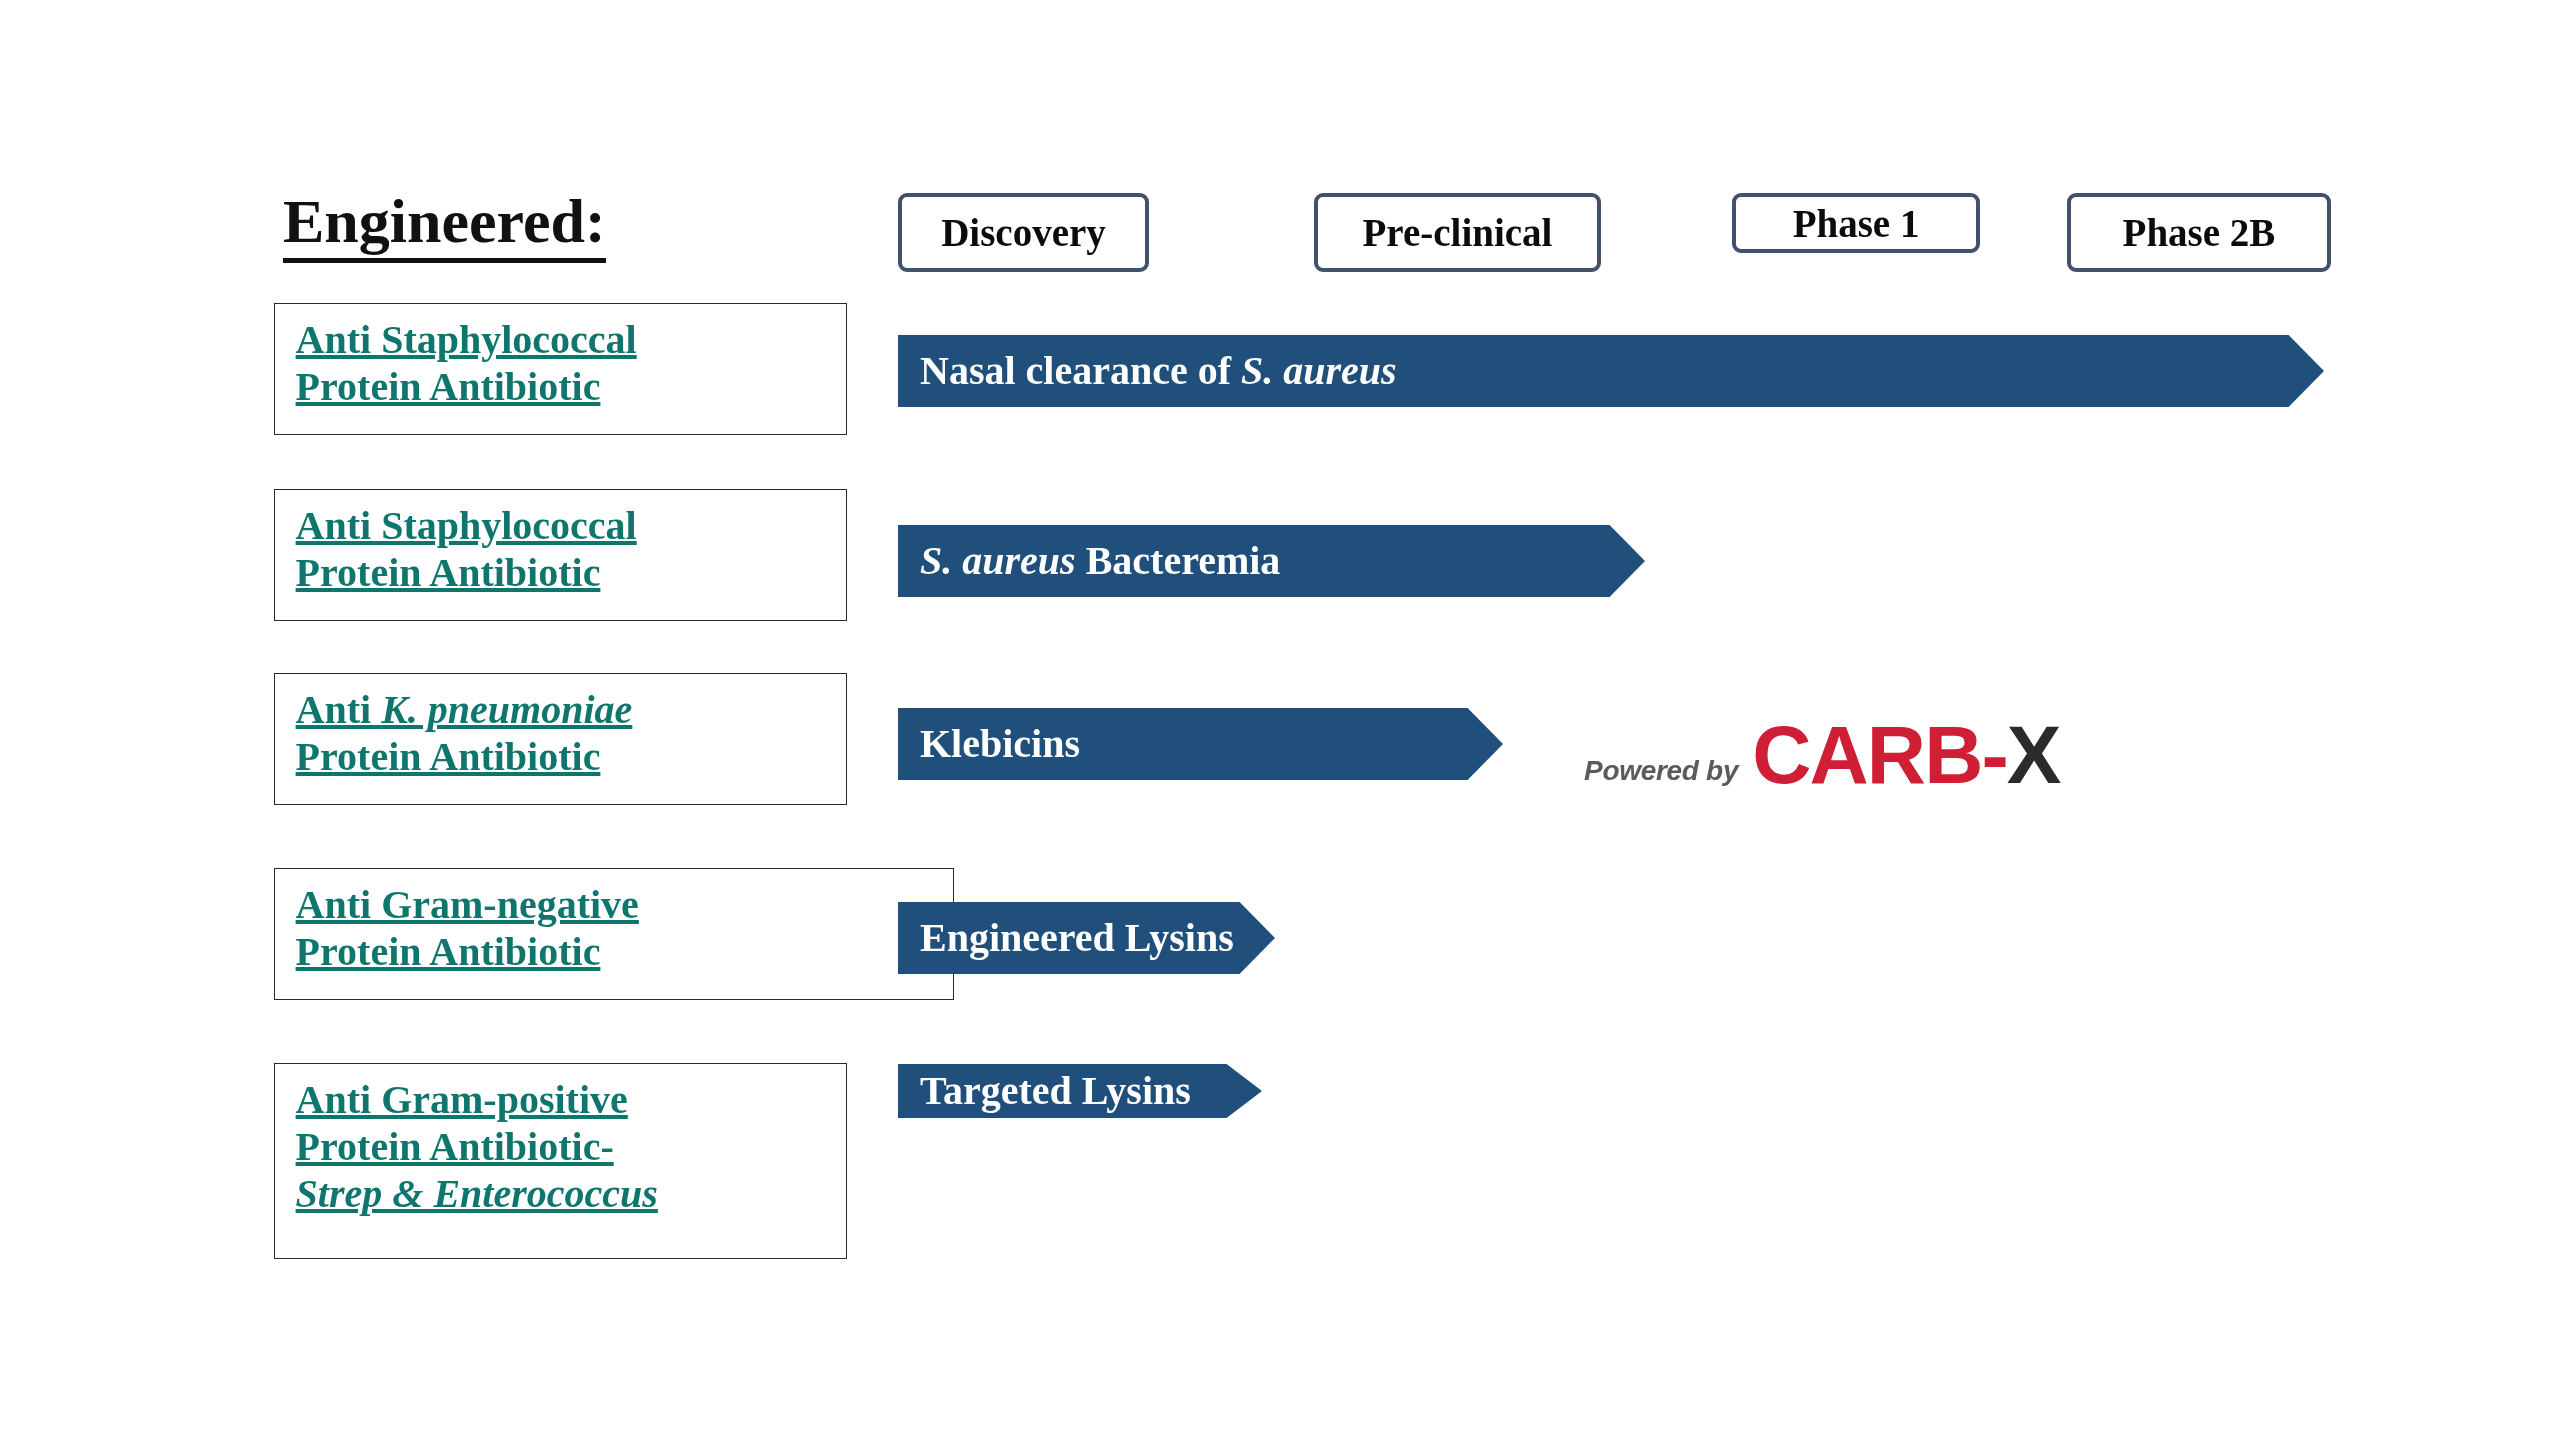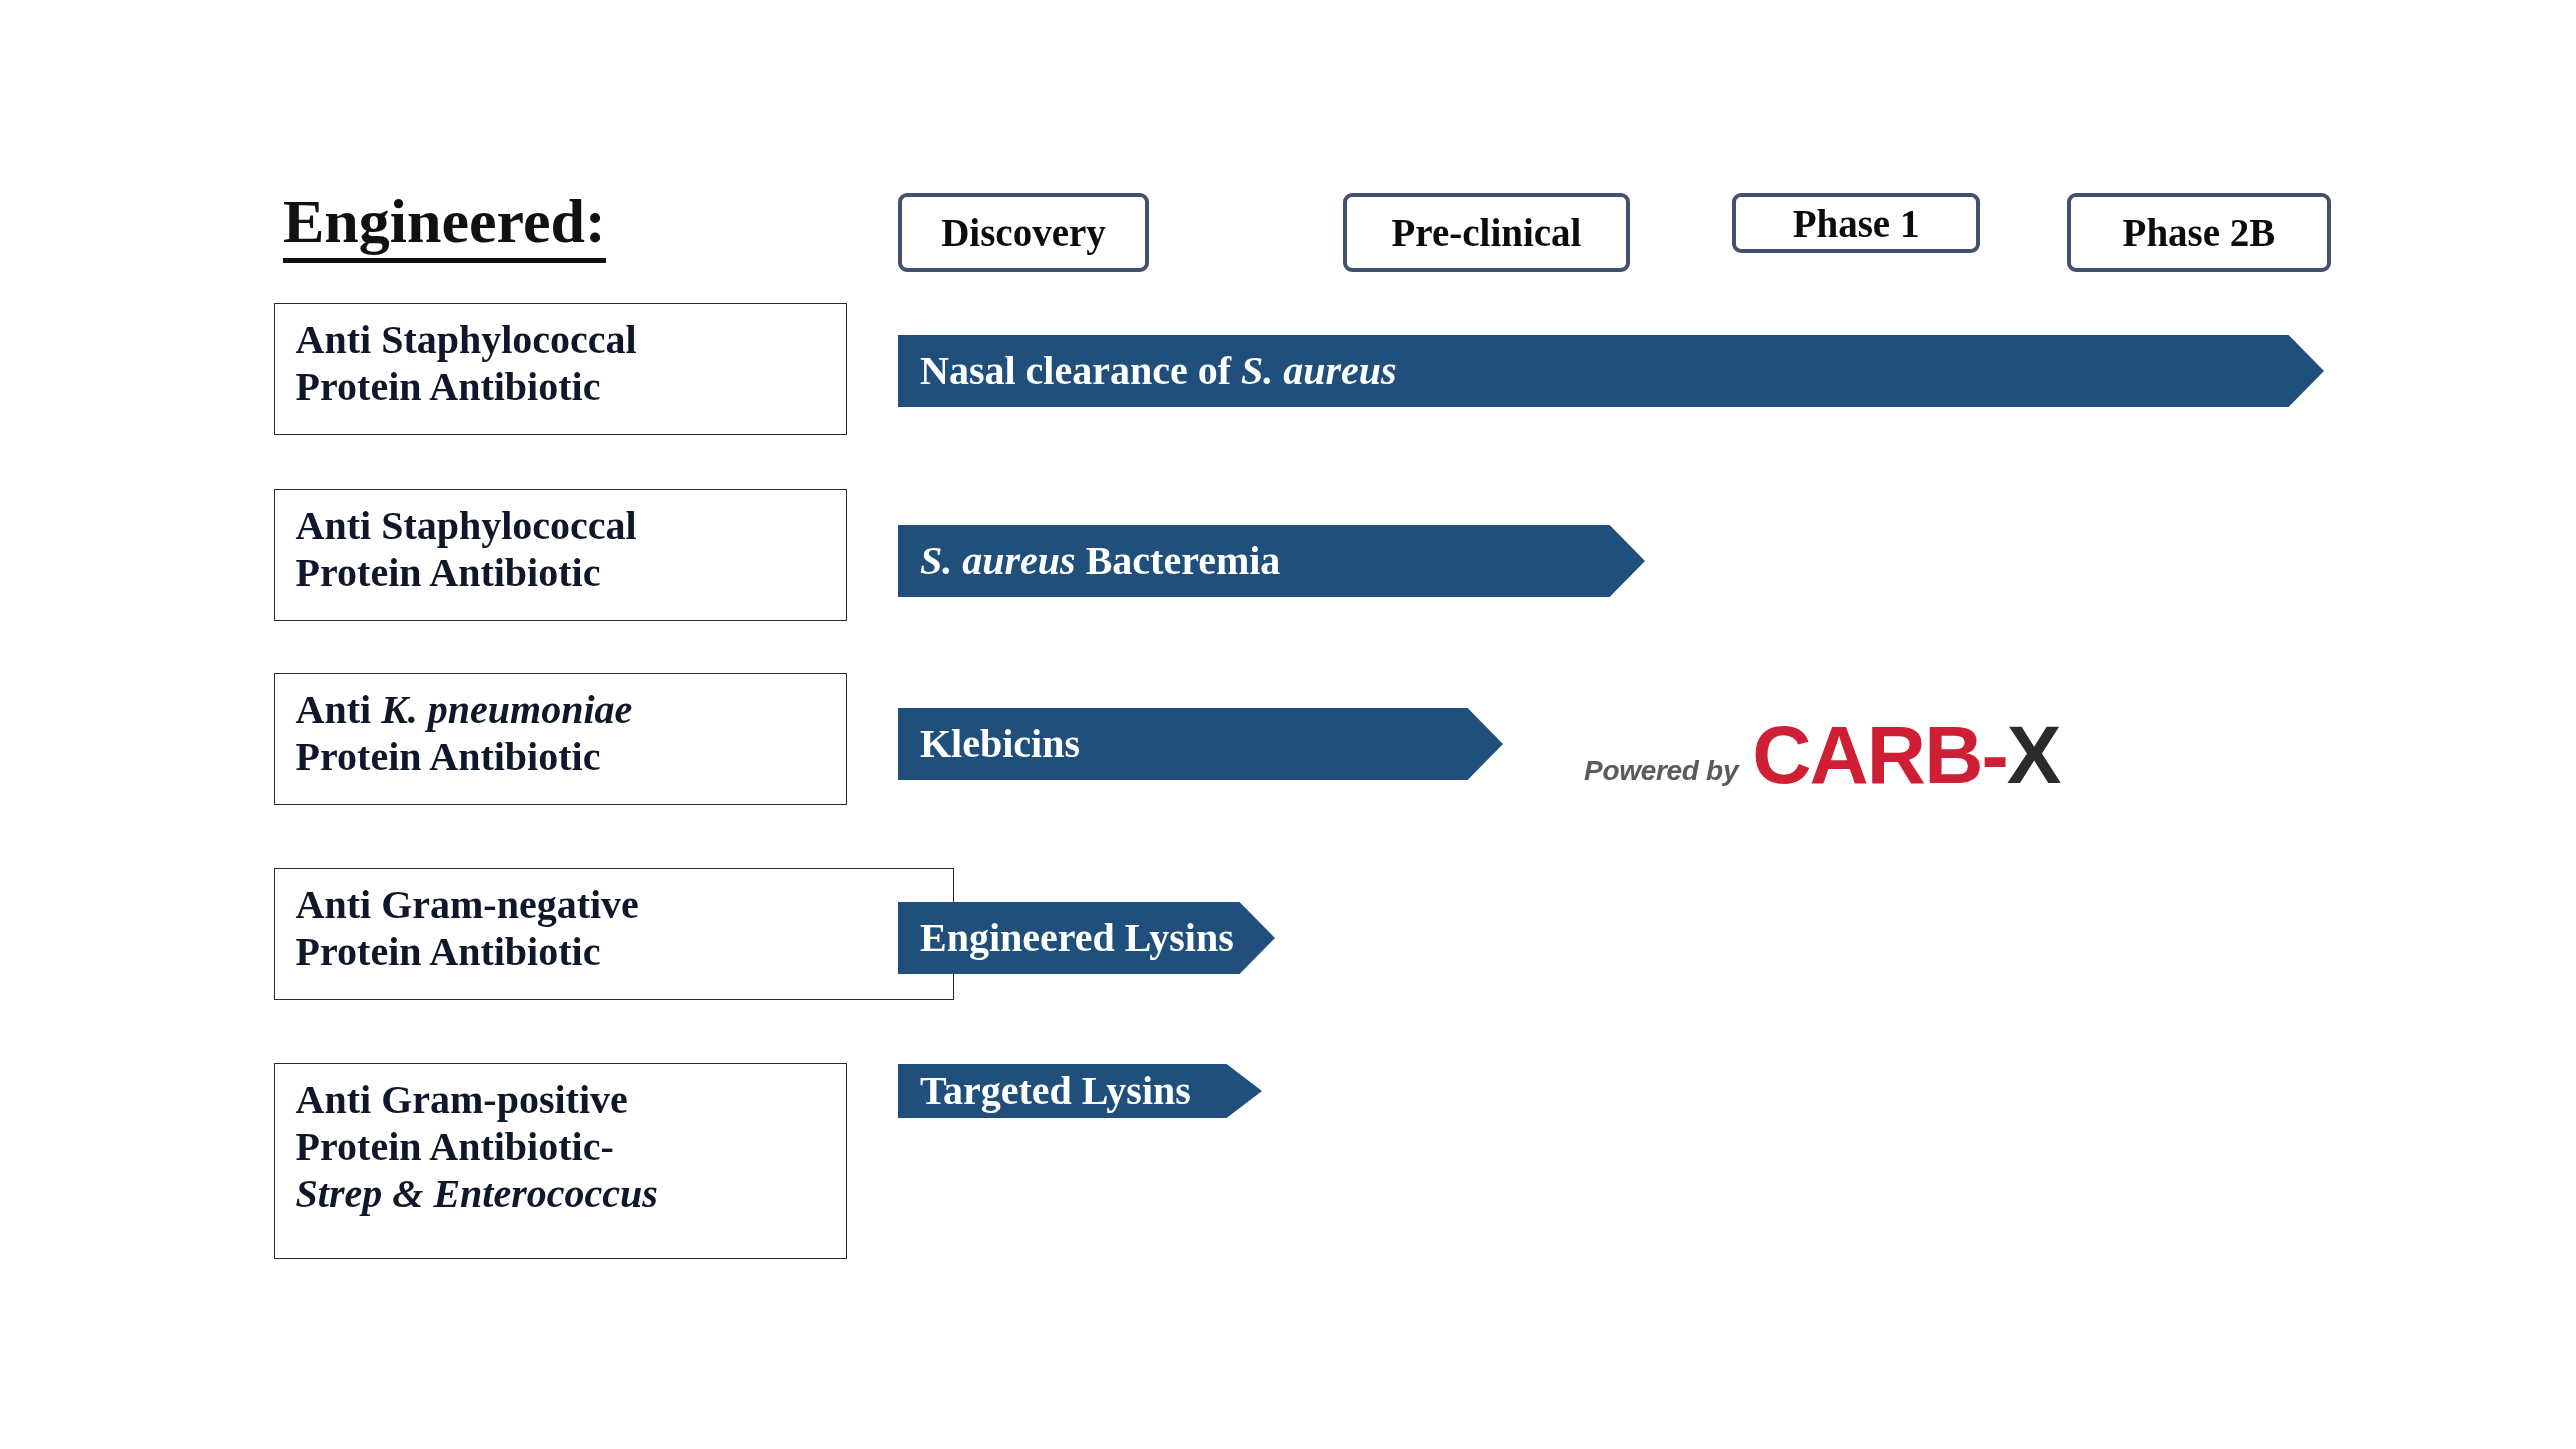--- a/index.html
+++ b/index.html
@@ -57,23 +57,24 @@
   .portfolio-box {
     position: absolute;
     box-sizing: border-box;
     border: 1.9px solid #2a2a2a;
     background: #ffffff;
     padding: 13px 0 0 20.6px;
   }
   .portfolio-box .line {
     font-size: 40px;
     font-weight: bold;
-    color: #0f172a;
+    color: #0f766e;
     line-height: 1.17;
     white-space: nowrap;
+    text-decoration: underline;
   }
   .portfolio-box .line .sp {
     font-style: italic;
   }
 
   
   .arrow {
     position: absolute;
     background: #1F4F7A;
     display: flex;
@@ -127,21 +128,21 @@
 <div id="stage">
 
   <div id="portfolio-heading">
     <span class="ul">Engineered:</span>
   </div>
 
   <div id="phase-row">
       <div class="phase-pill" style="left: 898px; top: 193px; width: 251px; height: 79px;">
         <span>Discovery</span>
       </div>
-      <div class="phase-pill" style="left: 1314px; top: 193px; width: 287px; height: 79px; margin-left: 29px;">
+      <div class="phase-pill" style="left: 1314px; top: 193px; width: 287px; height: 79px;">
         <span>Pre-clinical</span>
       </div>
       <div class="phase-pill" style="left: 1732px; top: 193px; width: 248px; height: 60px;">
         <span>Phase 1</span>
       </div>
       <div class="phase-pill" style="left: 2067px; top: 193px; width: 264px; height: 79px;">
         <span>Phase 2B</span>
       </div>
     </div>
 

